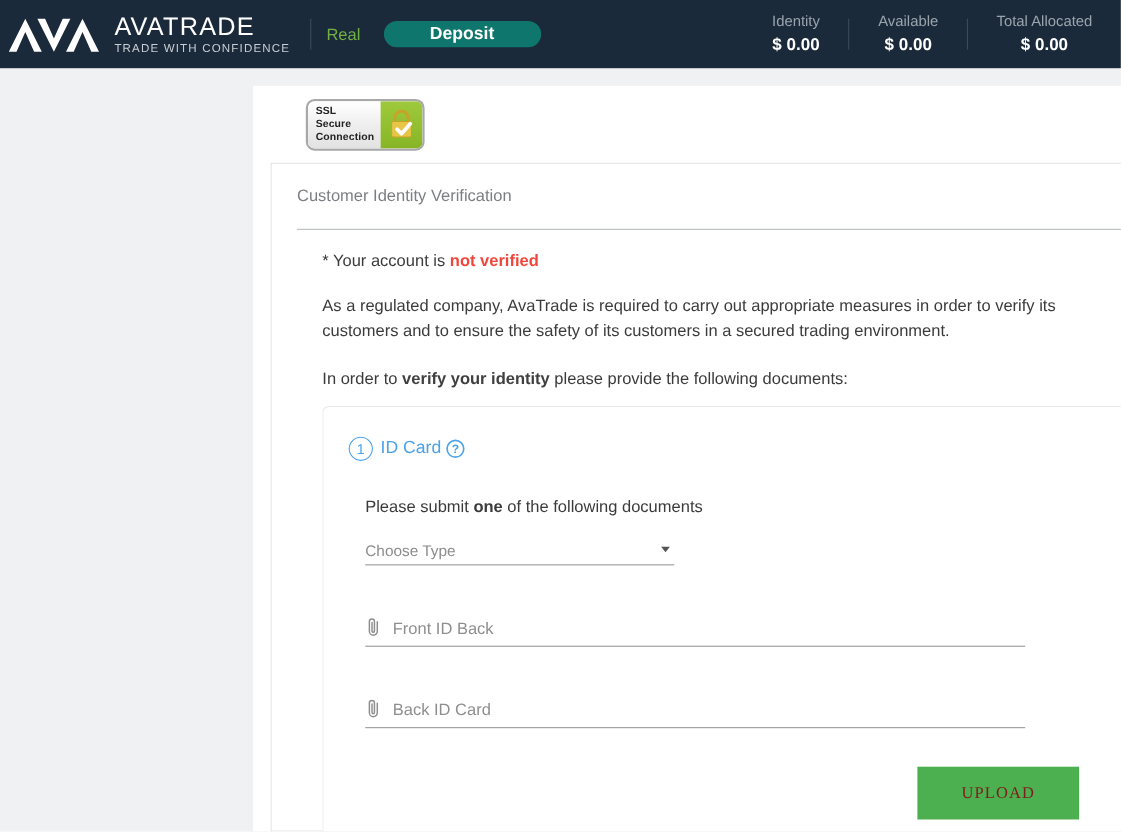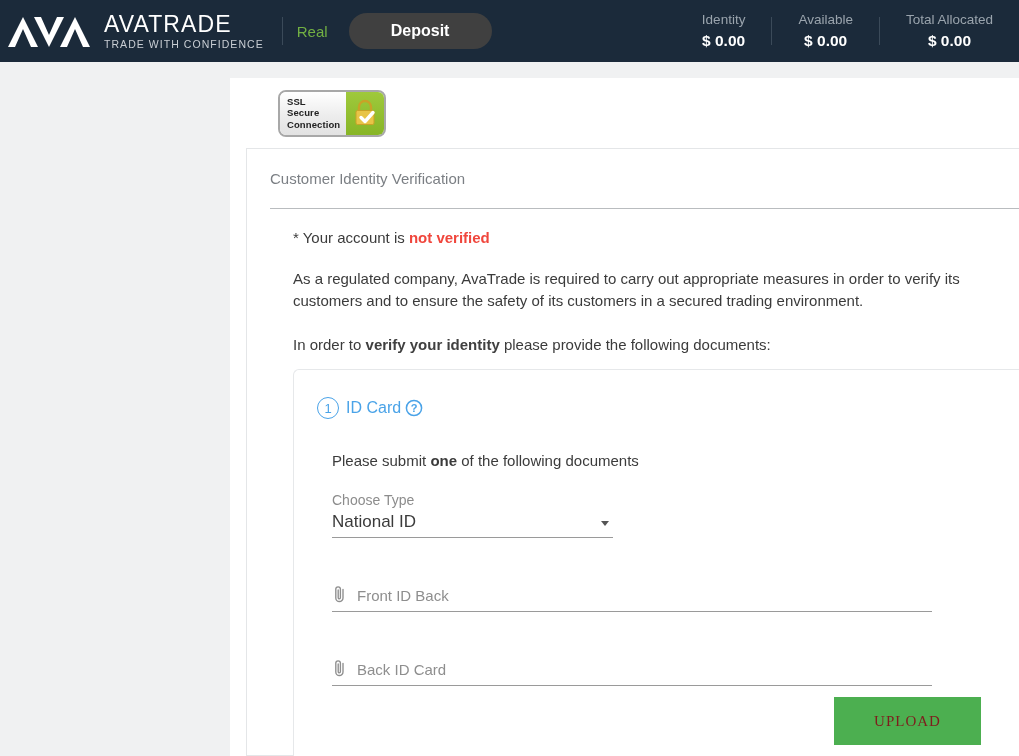--- a/index.html
+++ b/index.html
@@ -25,22 +25,22 @@
     font-family:"Liberation Sans", sans-serif; font-weight:400;
   }
   .brand-sub{
     color:#c9ced4; font-size:10.5px; letter-spacing:1.05px; margin-top:3px;
   }
   .hdr-sep{
     width:1px; height:28px; background:#3b4a59; margin:0 14px 0 18px;
   }
   .real-lbl{ color:#72b043; font-size:15px; }
   .deposit-btn{
-    margin-left:21px; width:143px; height:36px; border-radius:22px;
-    background:#404040; border:none; color:#ffffff;
+    margin-left:21px; width:143px; height:24px; border-radius:22px;
+    background:#0f766e; border:none; color:#ffffff;
     font-size:16px; font-weight:bold; cursor:pointer;
     font-family:"Liberation Sans", sans-serif;
   }
   .balances{
     position:absolute; right:0; top:0; height:62px;
     display:flex; align-items:center;
   }
   .bal-cell{ text-align:center; padding:0 26px; }
   .bal-lbl{ color:#9aa4ad; font-size:13.5px; }
   .bal-val{ color:#ffffff; font-size:15.5px; font-weight:bold; margin-top:5px; }
@@ -235,21 +235,20 @@
       </svg>
     </div>
   </div>
 
   <div class="submit-hint">
     <span>Please submit </span><b>one</b><span> of the following documents</span>
   </div>
 
   <div class="field-select">
     <div class="field-lbl">Choose Type</div>
-    <div class="field-val">National ID</div>
     <div class="caret"></div>
   </div>
 
   <div class="file-row">
     <span class="clip">
       <svg width="15" height="19" viewBox="0 0 15 19">
         <path d="M11 4.3 v8.6 a3.6 3.6 0 0 1 -7.2 0 V4.1 a2.3 2.3 0 0 1 4.6 0 v8.6 a1.1 1.1 0 0 1 -2.2 0 V5" fill="none" stroke="#8e8e8e" stroke-width="1.35" stroke-linecap="round"></path>
       </svg>
     </span>
     <span class="file-ph">Front ID Back</span>

